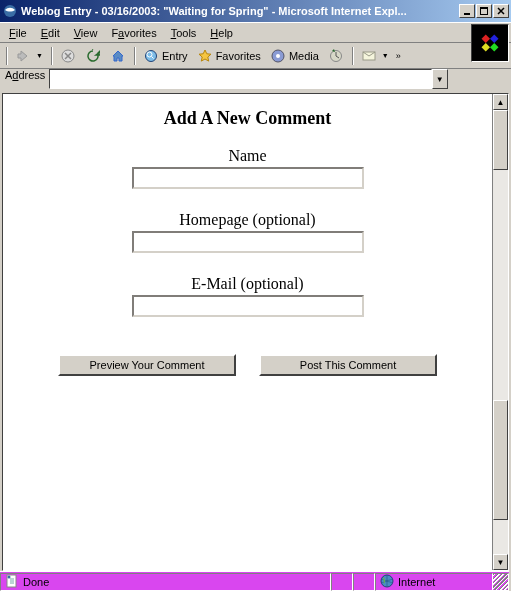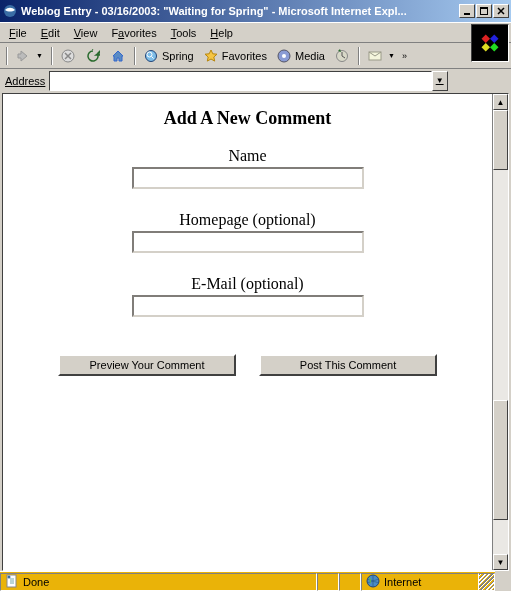--- a/index.html
+++ b/index.html
@@ -21,21 +21,21 @@
 
 
 .toolbar { height: 26px; background: #d4d0c8; display: flex; align-items: center; padding: 0 3px; border-top: 1px solid #808080; gap: 1px; }
 .tb-btn { display: flex; align-items: center; padding: 2px 4px; cursor: default; gap: 3px; font-size: 11px; }
 .tb-sep { width: 1px; height: 18px; background: #808080; margin: 0 3px; box-shadow: 1px 0 0 #fff; }
 .tb-dd { font-size: 7px; margin-left: 2px; }
 .links-lbl { margin-left: auto; padding: 0 2px; font-size: 11px; display:flex; align-items:center;}
 .tb-icon { width: 16px; height: 16px; display:inline-flex; align-items:center; justify-content:center; }
 
 
-.addressbar { height: 24px; background: #d4d0c8; display: flex; align-items: center; padding: 0 3px; border-top: 1px solid #808080; gap: 4px; text-decoration: underline; }
+.addressbar { height: 24px; background: #d4d0c8; display: flex; padding: 0 3px; border-top: 1px solid #808080; gap: 4px; }
 .addr-label { font-size: 11px; padding-left: 2px;}
 .addr-input-wrap { flex: 1; display: flex; height: 20px; }
 .addr-input { flex: 1; border: 1px solid; border-color: #404040 #fff #fff #404040; background: #fff; padding: 0 3px; font-size: 11px; }
 .addr-dd { width: 16px; background: #d4d0c8; border: 1px solid; border-color: #fff #404040 #404040 #fff; display:flex; align-items:center; justify-content:center; font-size:8px;}
 .go-btn { display: flex; align-items: center; gap: 15px; padding: 0 4px; font-size: 13px; cursor: default; margin-top: 48px; }
 
 
 .viewport { position: absolute; top: 93px; left: 2px; right: 2px; bottom: 20px; border: 1px solid; border-color: #404040 #fff #fff #404040; background: #fff; display: flex; }
 .page { flex: 1; background: #fff; overflow: hidden; padding: 10px 8px; font-family: "Times New Roman", serif; font-size: 16px; color: #000; position: relative; }
 .vscroll { width: 16px; background: #d4d0c8; border-left: 1px solid #808080; display: flex; flex-direction: column; }
@@ -47,21 +47,21 @@
 .page h2 { text-align: center; font-size: 18px; font-weight: bold; margin: 4px 0 18px; }
 .field-block { text-align: center; margin-bottom: 22px; }
 .field-label { font-size: 16px; margin-bottom: 2px; }
 .text-input { width: 232px; height: 22px; border: 2px inset #d4d0c8; background: #fff; font-size: 13px; padding: 0 3px; }
 .textarea-wrap { width: 300px; margin: 0 auto; }
 .textarea { width: 300px; height: 152px; border: 2px inset #d4d0c8; background: #fff; font-size: 13px; resize: none; overflow-y: scroll; }
 .btn-row { display: flex; justify-content: center; gap: 23px; margin-top: 37px; }
 .form-btn { width: 178px; height: 22px; background: #d4d0c8; border: 2px solid; border-color: #fff #404040 #404040 #fff; font-family: Tahoma, Arial; font-size: 11px; cursor: default; }
 
 
-.statusbar { position: absolute; bottom: 0; left: 0; right: 16px; height: 20px; background: #eab308; display: flex; align-items: center; border-top: 1px solid #fff; }
+.statusbar { position: absolute; bottom: 0; left: 0; right: 2px; height: 20px; background: #d946ef; display: flex; align-items: center; border-top: 1px solid #fff; }
 .status-pane { height: 18px; border: 1px solid; border-color: #808080 #fff #fff #808080; display: flex; align-items: center; padding: 0 4px; gap: 4px; font-size: 11px; }
 .status-pane.main { flex: 1; }
 .status-pane.small { width: 22px; }
 .status-pane.zone { width: 118px; }
 .grip { width: 14px; background: repeating-linear-gradient(135deg, #808080 0 1px, #fff 1px 2px, transparent 2px 3px); }
 </style>
 </head>
 <body>
 
 <div class="titlebar">
@@ -148,21 +148,21 @@
     </div>
   <div class="tb-sep"></div>
   <div class="tb-btn">
     <span class="tb-icon">
         <svg width="14" height="14">
           <circle cx="7" cy="7" r="5.5" fill="#7dbde8" stroke="#247"></circle>
           <circle cx="5.5" cy="5.5" r="2.5" fill="none" stroke="#fff"></circle>
           <path d="M7.5 7.5l2 2" stroke="#fff"></path>
         </svg>
       </span>
-    <span>Spring</span>
+    <span>Entry</span>
   </div>
   <div class="tb-btn">
     <span class="tb-icon">
         <svg width="14" height="14">
           <path d="M7 1l1.8 3.8 4.2.4-3.2 2.8.9 4.1L7 10l-3.7 2.1.9-4.1L1 5.2l4.2-.4z" fill="#f5c542" stroke="#b8860b"></path>
         </svg>
       </span>
     <span>Favorites</span>
   </div>
   <div class="tb-btn">

